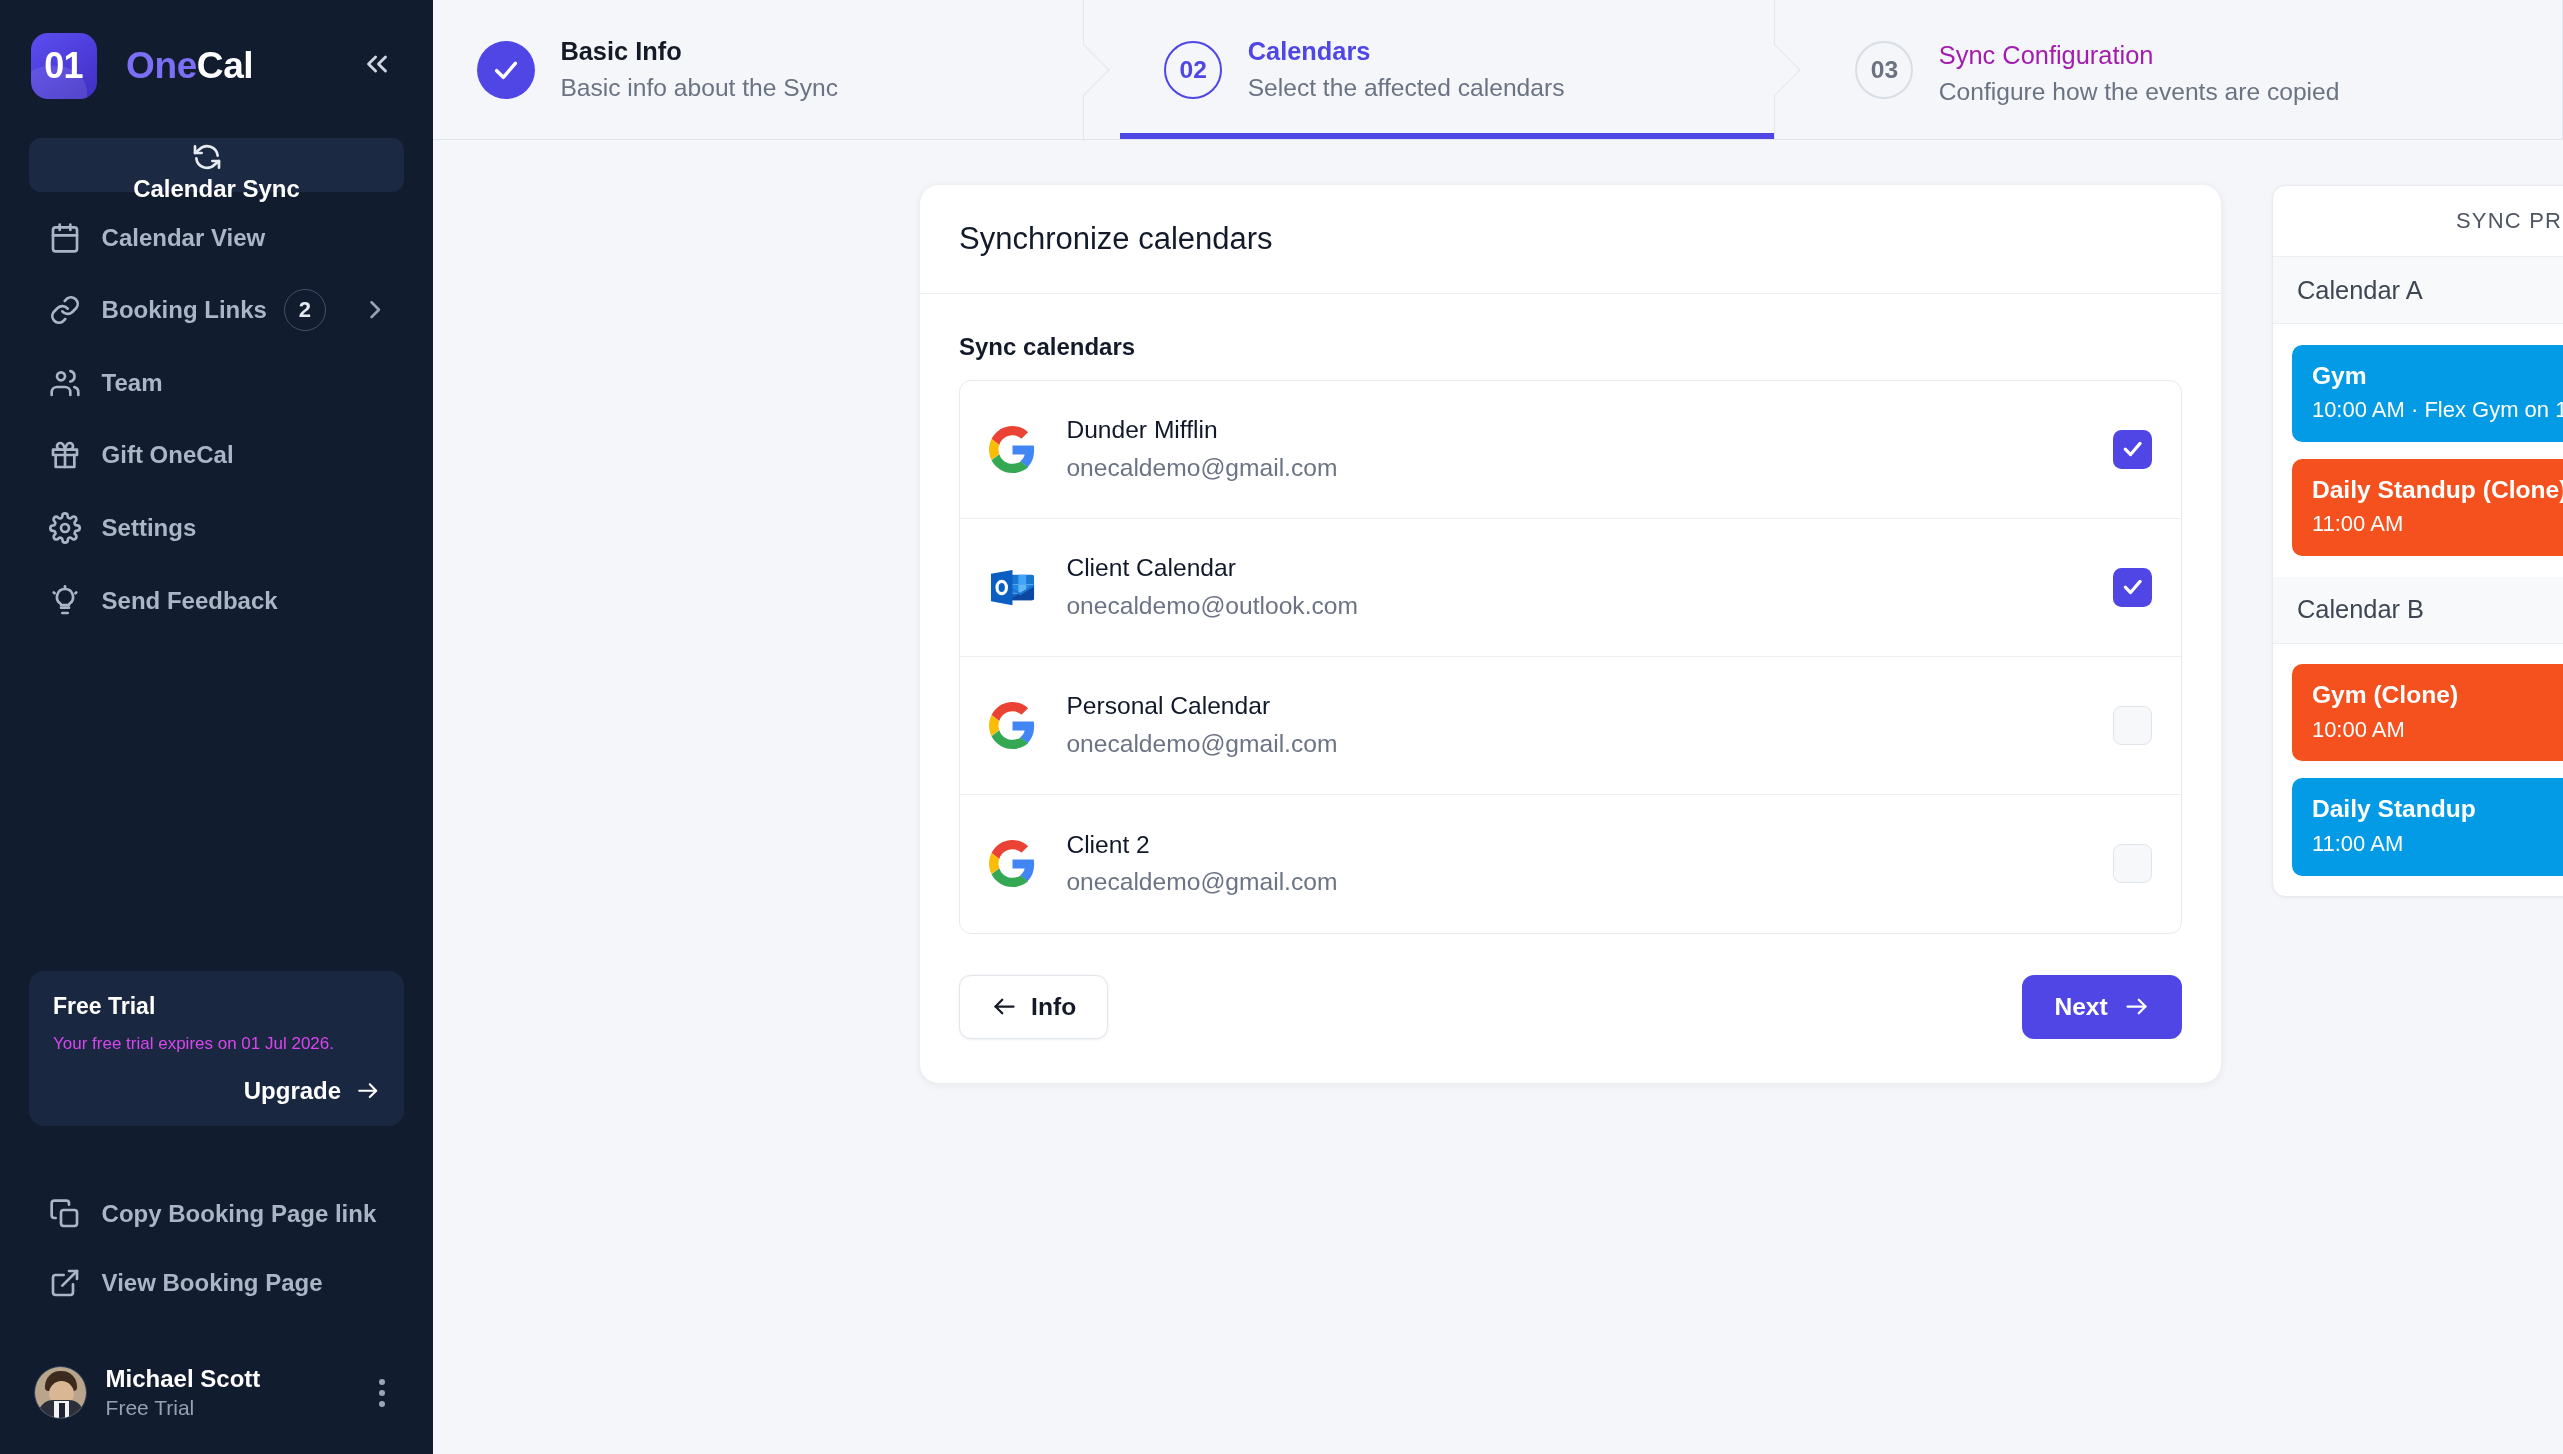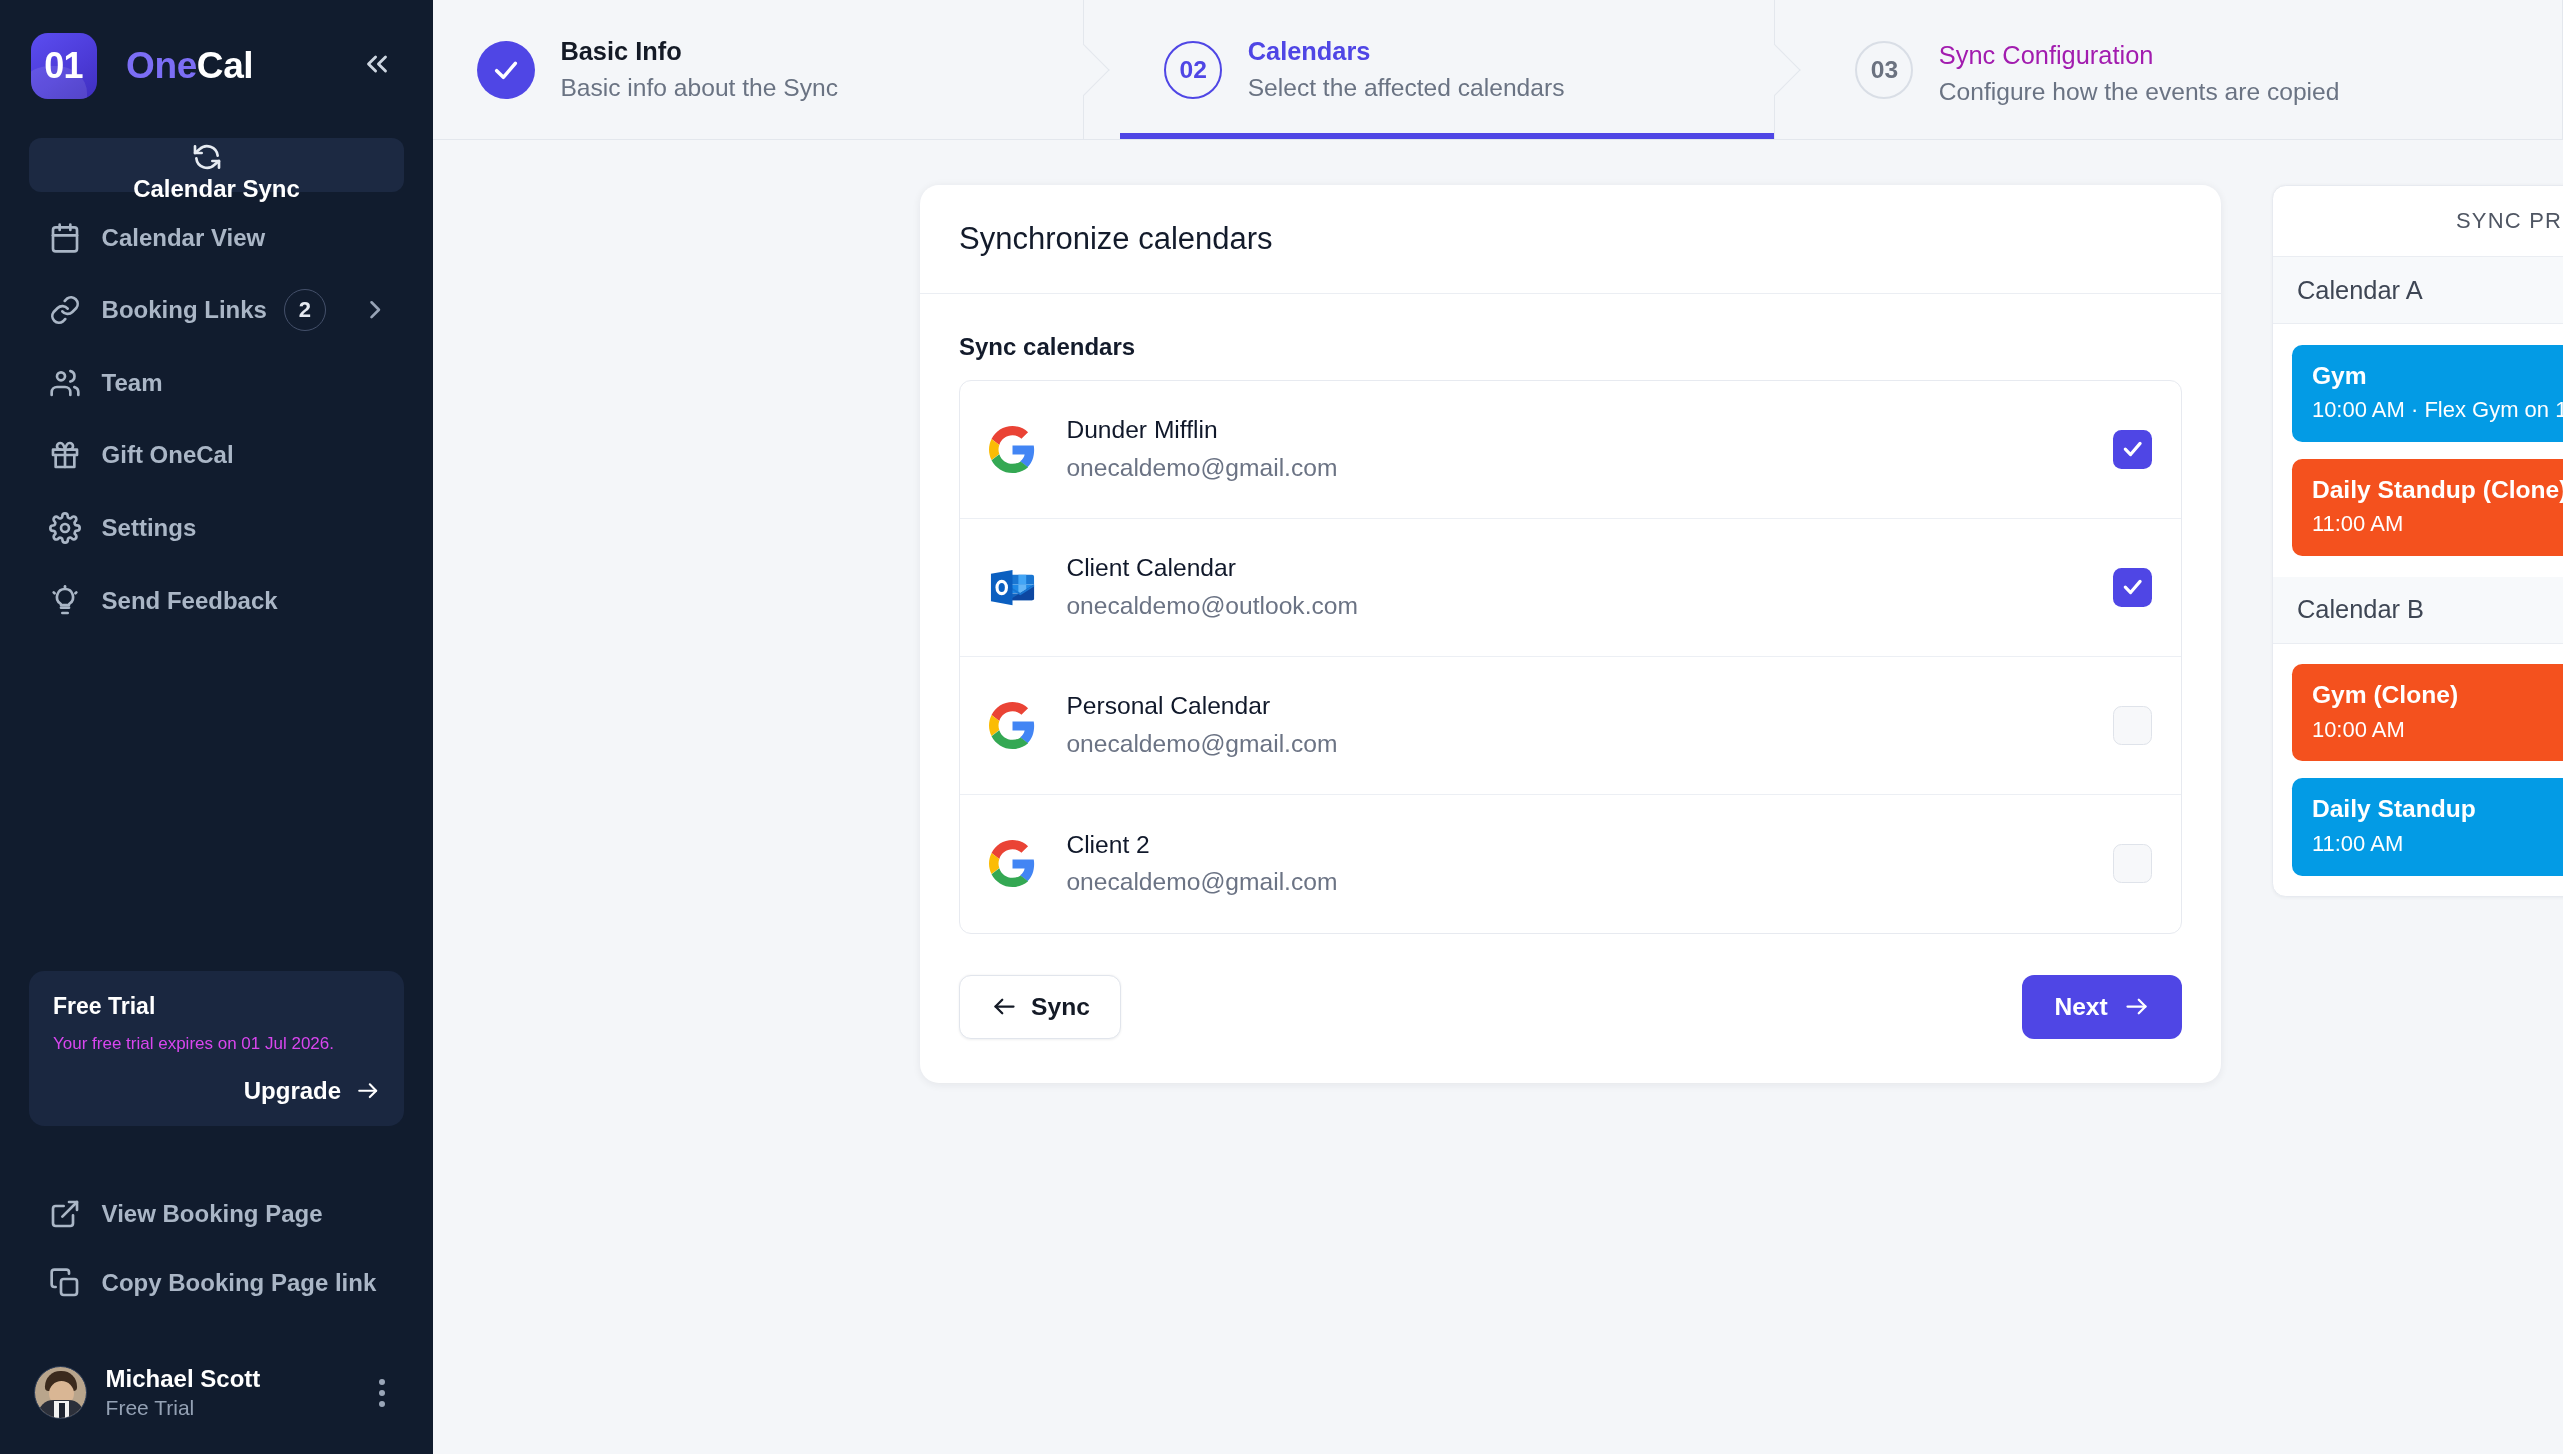--- a/index.html
+++ b/index.html
@@ -369,35 +369,35 @@
           <line x1="4" y1="12" x2="20" y2="12"></line>
             <polyline points="14,6 20,12 14,18"></polyline>
         </svg>
       </div>
     </div>
 
     <div class="bottom-links">
       <div class="bottom-link">
         <span class="nav-ico">
           <svg viewBox="0 0 24 24" fill="none" stroke="#aab6c6" stroke-width="2" stroke-linecap="round" stroke-linejoin="round">
+            <rect x="9" y="9" width="12" height="12" rx="2"></rect>
+            <path d="M5 15H4a2 2 0 0 1-2-2V4a2 2 0 0 1 2-2h9a2 2 0 0 1 2 2v1"></path>
+          </svg>
+        </span>
+        <span>Copy Booking Page link</span>
+      </div>
+      <div class="bottom-link">
+        <span class="nav-ico">
+          <svg viewBox="0 0 24 24" fill="none" stroke="#aab6c6" stroke-width="2" stroke-linecap="round" stroke-linejoin="round">
             <path d="M18 13v6a2 2 0 0 1-2 2H5a2 2 0 0 1-2-2V8a2 2 0 0 1 2-2h6"></path>
             <polyline points="15,3 21,3 21,9"></polyline>
               <line x1="10" y1="14" x2="21" y2="3"></line>
           </svg>
         </span>
         <span>View Booking Page</span>
-      </div>
-      <div class="bottom-link">
-        <span class="nav-ico">
-          <svg viewBox="0 0 24 24" fill="none" stroke="#aab6c6" stroke-width="2" stroke-linecap="round" stroke-linejoin="round">
-            <rect x="9" y="9" width="12" height="12" rx="2"></rect>
-            <path d="M5 15H4a2 2 0 0 1-2-2V4a2 2 0 0 1 2-2h9a2 2 0 0 1 2 2v1"></path>
-          </svg>
-        </span>
-        <span>Copy Booking Page link</span>
       </div>
     </div>
 
     <div class="user-row">
       <div class="avatar">
         <div class="hair"></div>
           <div class="face"></div>
         <div class="suit"></div>
           <div class="shirt"></div>
           <div class="tie"></div>
@@ -541,21 +541,21 @@
 
         </div>
       </div>
 
       <div class="card-footer">
         <div class="btn btn-back">
           <svg viewBox="0 0 24 24" fill="none" stroke="#141a26" stroke-width="2" stroke-linecap="round" stroke-linejoin="round">
             <line x1="20" y1="12" x2="4" y2="12"></line>
               <polyline points="10,6 4,12 10,18"></polyline>
           </svg>
-          <span>Sync</span>
+          <span>Info</span>
         </div>
         <div class="btn btn-next">
           <span>Next</span>
           <svg viewBox="0 0 24 24" fill="none" stroke="#ffffff" stroke-width="2" stroke-linecap="round" stroke-linejoin="round">
             <line x1="4" y1="12" x2="20" y2="12"></line>
               <polyline points="14,6 20,12 14,18"></polyline>
           </svg>
         </div>
       </div>
     </section>

